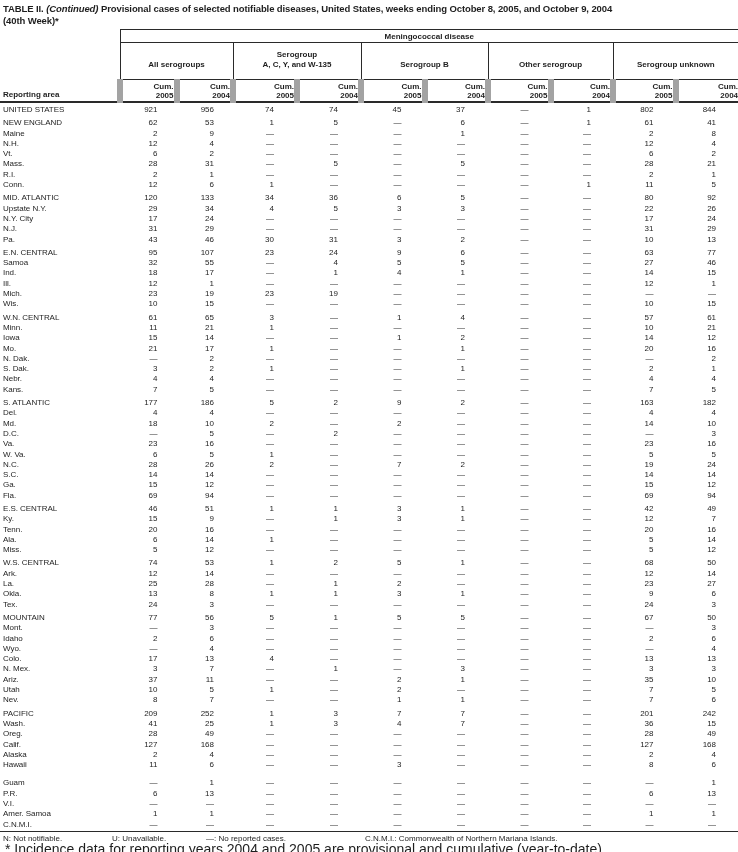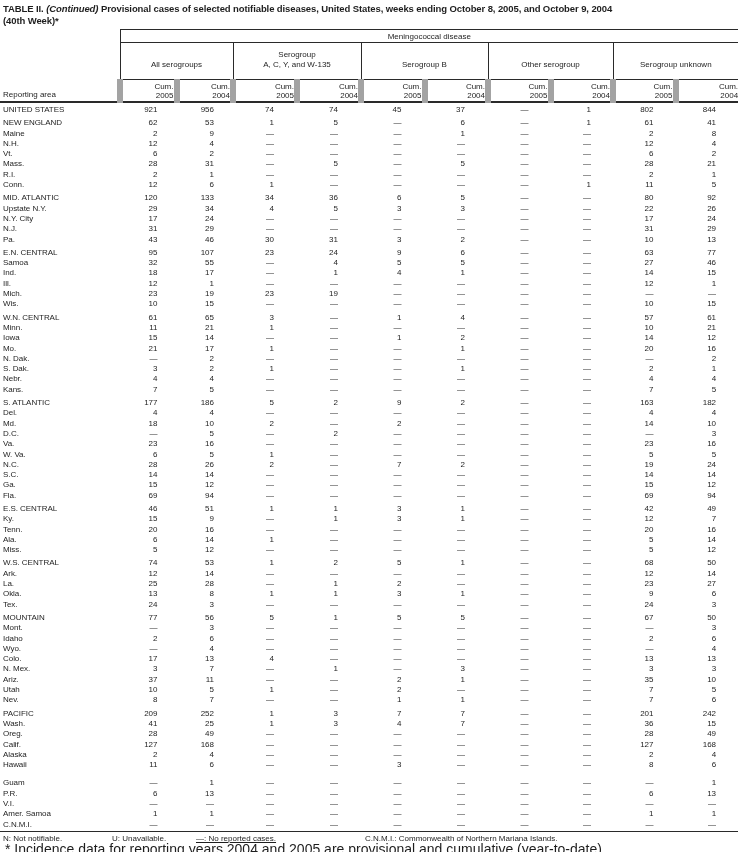--- a/index.html
+++ b/index.html
@@ -7,41 +7,41 @@
   .page{position:relative;width:738px;height:852px;}
   .title{padding:3px 0 0 3px;font-weight:bold;font-size:9.5px;line-height:11.5px;letter-spacing:-0.1px;white-space:nowrap;}
   .title i{font-style:italic;}
   table{border-collapse:collapse;table-layout:fixed;width:738px;margin-top:3px;}
   col.ca{width:120px;}
   col.c1{width:56.5px;} col.c2{width:56.5px;}
   col.c3{width:64px;}   col.c4{width:64px;}
   col.c5{width:63.5px;} col.c6{width:63.5px;}
   col.c7{width:62.5px;} col.c8{width:62.5px;}
   col.c9{width:62.5px;} col.c10{width:62.5px;}
-  thead th{font-weight:normal;font-size:8px;padding:0;margin:7px;}
+  thead th{font-weight:bold;font-size:8px;padding:0;margin:7px;}
   th.area-head{vertical-align:bottom;text-align:left;padding:0 0 2px 3px;border-bottom:2px solid #2a2a2a;}
   th.disease{height:12px;vertical-align:middle;text-align:center;border-top:1px solid #2a2a2a;border-bottom:1px solid #2a2a2a;border-left:1px solid #2a2a2a;}
   tr.groups th{height:26px;vertical-align:bottom;text-align:center;line-height:9.5px;padding-bottom:10px;border-left:1px solid #2a2a2a;border-bottom:1px solid #2a2a2a;}
   tr.cums th{height:21px;vertical-align:middle;text-align:right;line-height:9px;border-left:6px solid #a3a3a3;border-bottom:2px solid #2a2a2a;}
   tbody td{font-size:8px;padding:0;white-space:nowrap;}
   tr.d td{height:10.3px;line-height:10.3px;}
   td.area{text-align:left;padding-left:3px;letter-spacing:-0.05px;}
   td.num{text-align:right;}
   tr.d td:nth-child(2),tr.d td:nth-child(3){padding-right:19px;}
   tr.d td:nth-child(4),tr.d td:nth-child(5){padding-right:23px;}
   tr.d td:nth-child(6),tr.d td:nth-child(7){padding-right:23px;}
   tr.d td:nth-child(8),tr.d td:nth-child(9){padding-right:22px;}
   tr.d td:nth-child(10),tr.d td:nth-child(11){padding-right:22px;}
   tr.sp0 td{height:2px;} tr.sp td{height:3px;} tr.splg td{height:8px;}
   .footer{border-top:1px solid #2a2a2a;border-bottom:1px solid #2a2a2a;margin-top:1px;padding:2px 0 4px 0;}
   .legend{position:relative;height:10px;font-size:8px;line-height:10px;padding-left:44px;}
   .legend span{position:absolute;top:0;white-space:nowrap;}
   .legend span:nth-child(1){left:3px;}
   .legend span:nth-child(2){left:112px;}
-  .legend span:nth-child(3){left:196px;text-decoration:underline;}
+  .legend span:nth-child(3){left:206px;}
   .legend span:nth-child(4){left:365px;}
   .note{font-size:14px;line-height:10px;padding-left:5px;white-space:nowrap;}
 </style>
 </head>
 <body>
 
 <div class="page">
 
   <div class="title">
     <div><span>TABLE II.</span> <i>(Continued)</i> <span>Provisional cases of selected notifiable diseases, United States, weeks ending October 8, 2005, and October 9, 2004</span></div>

